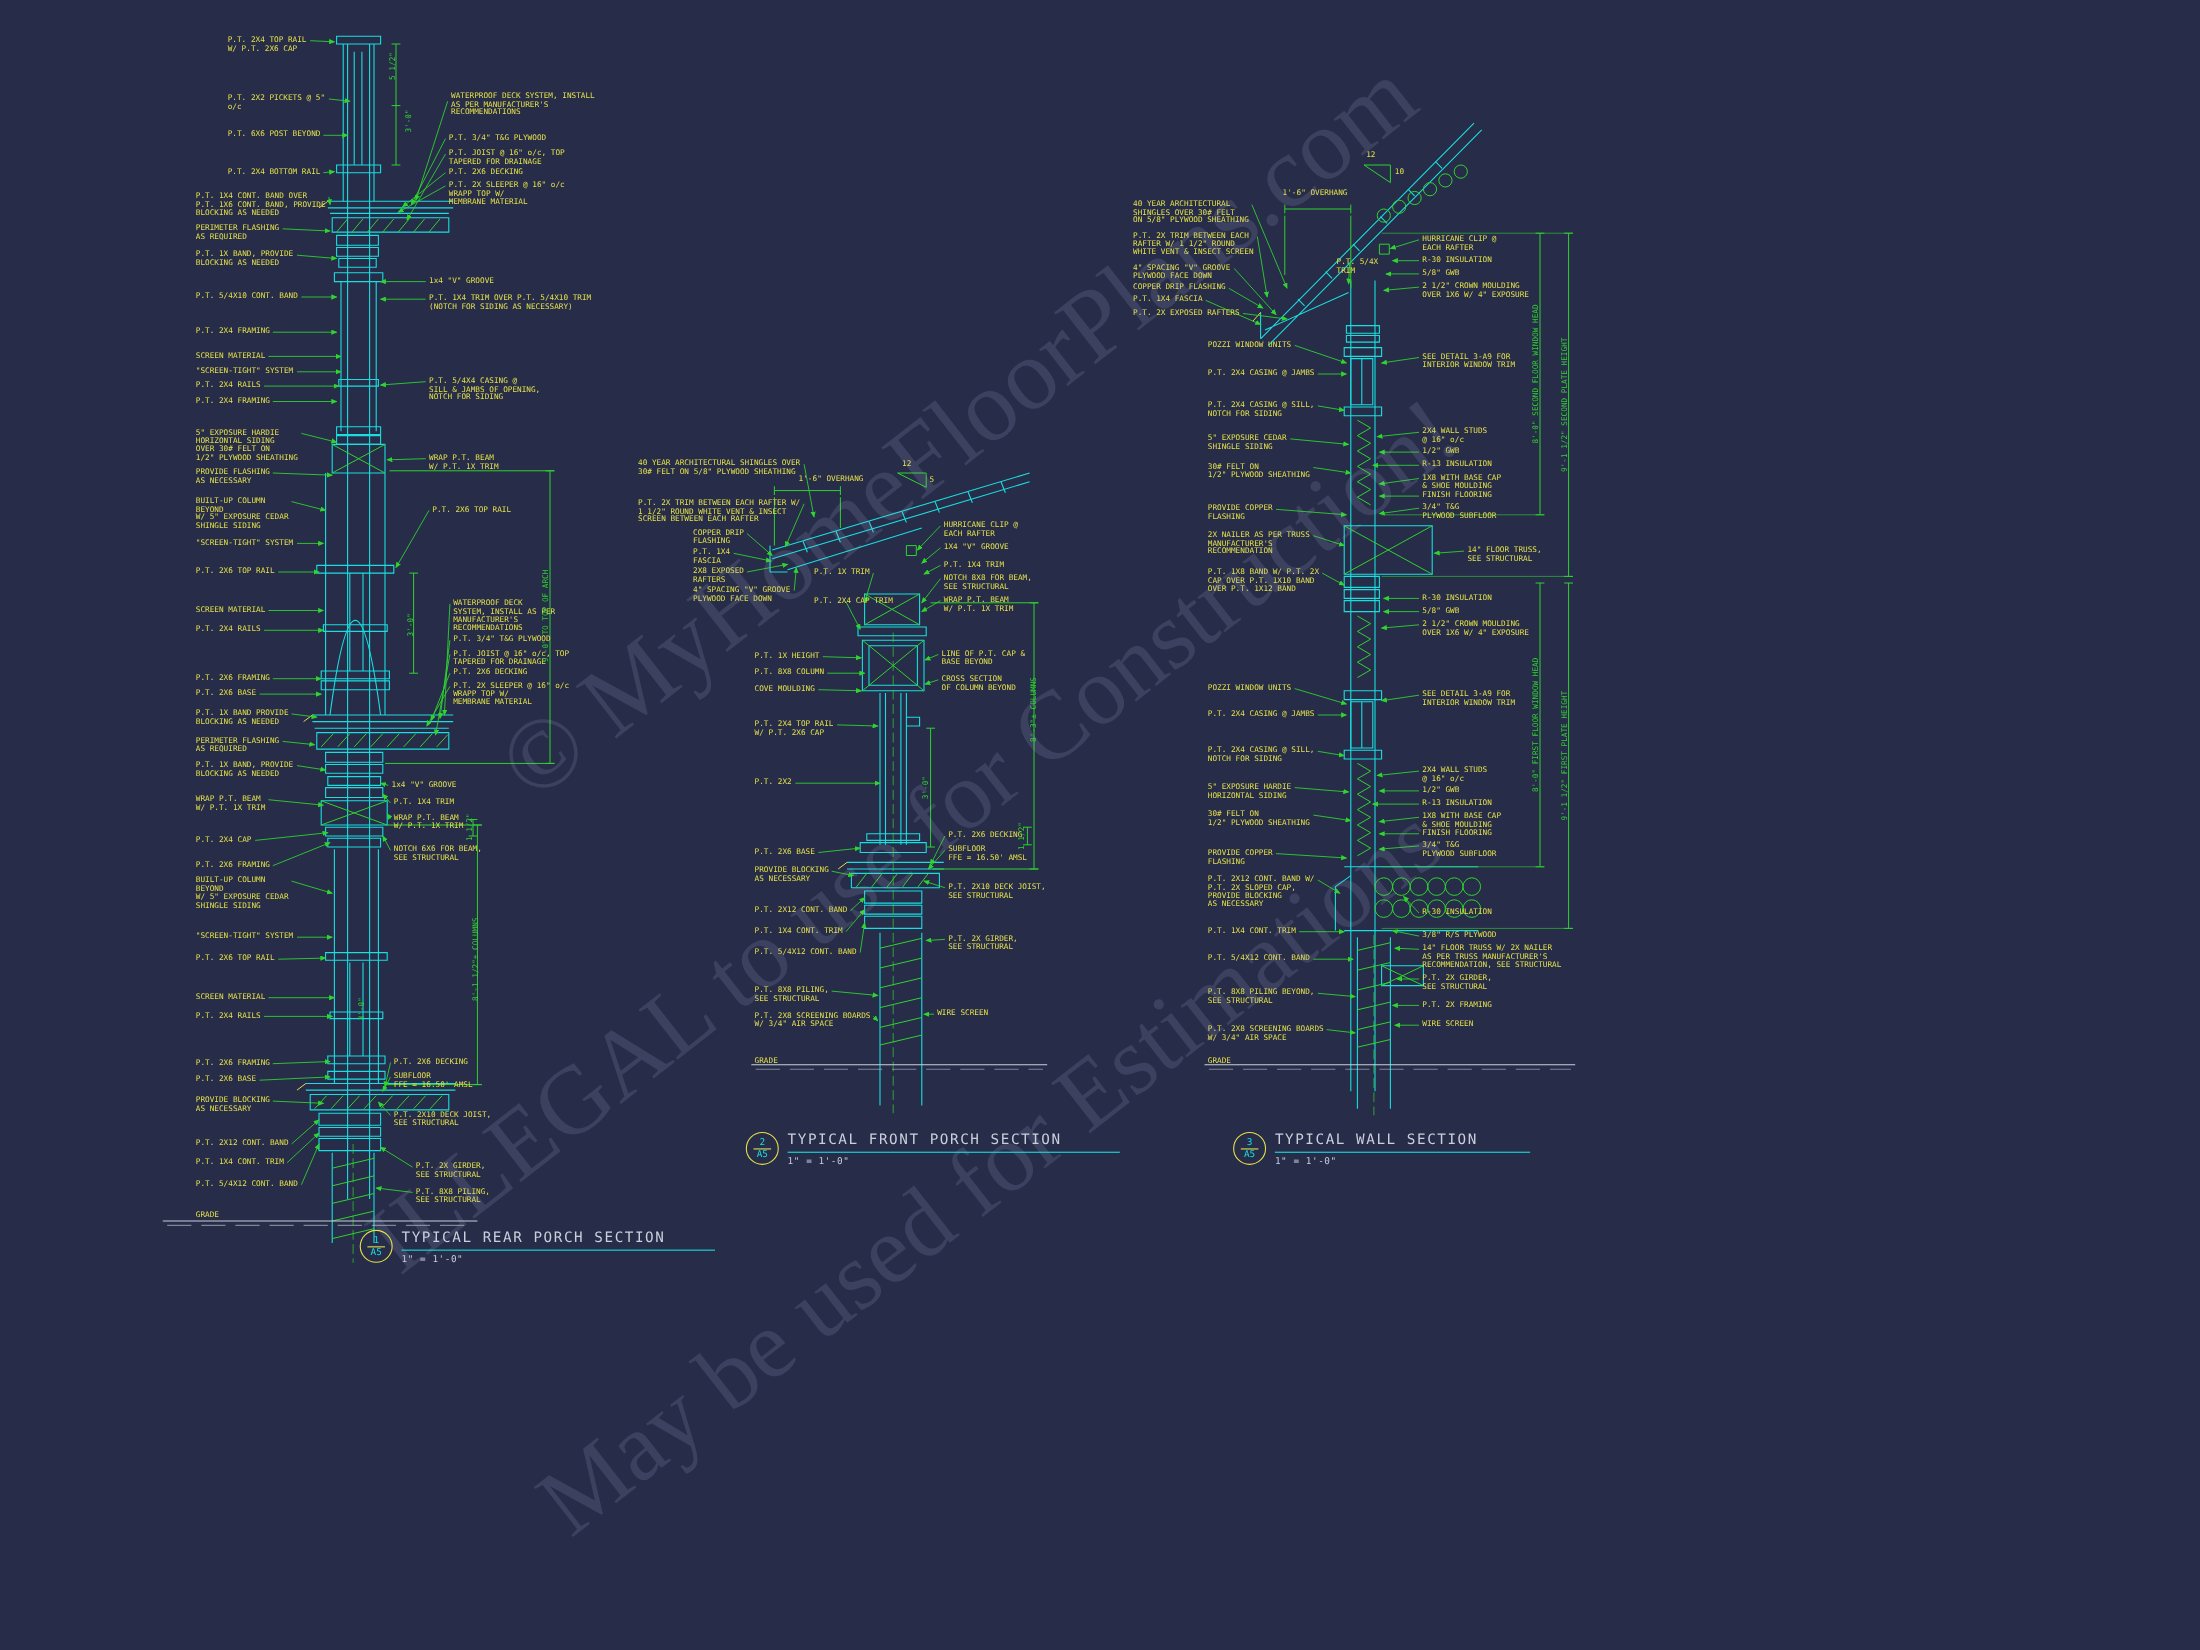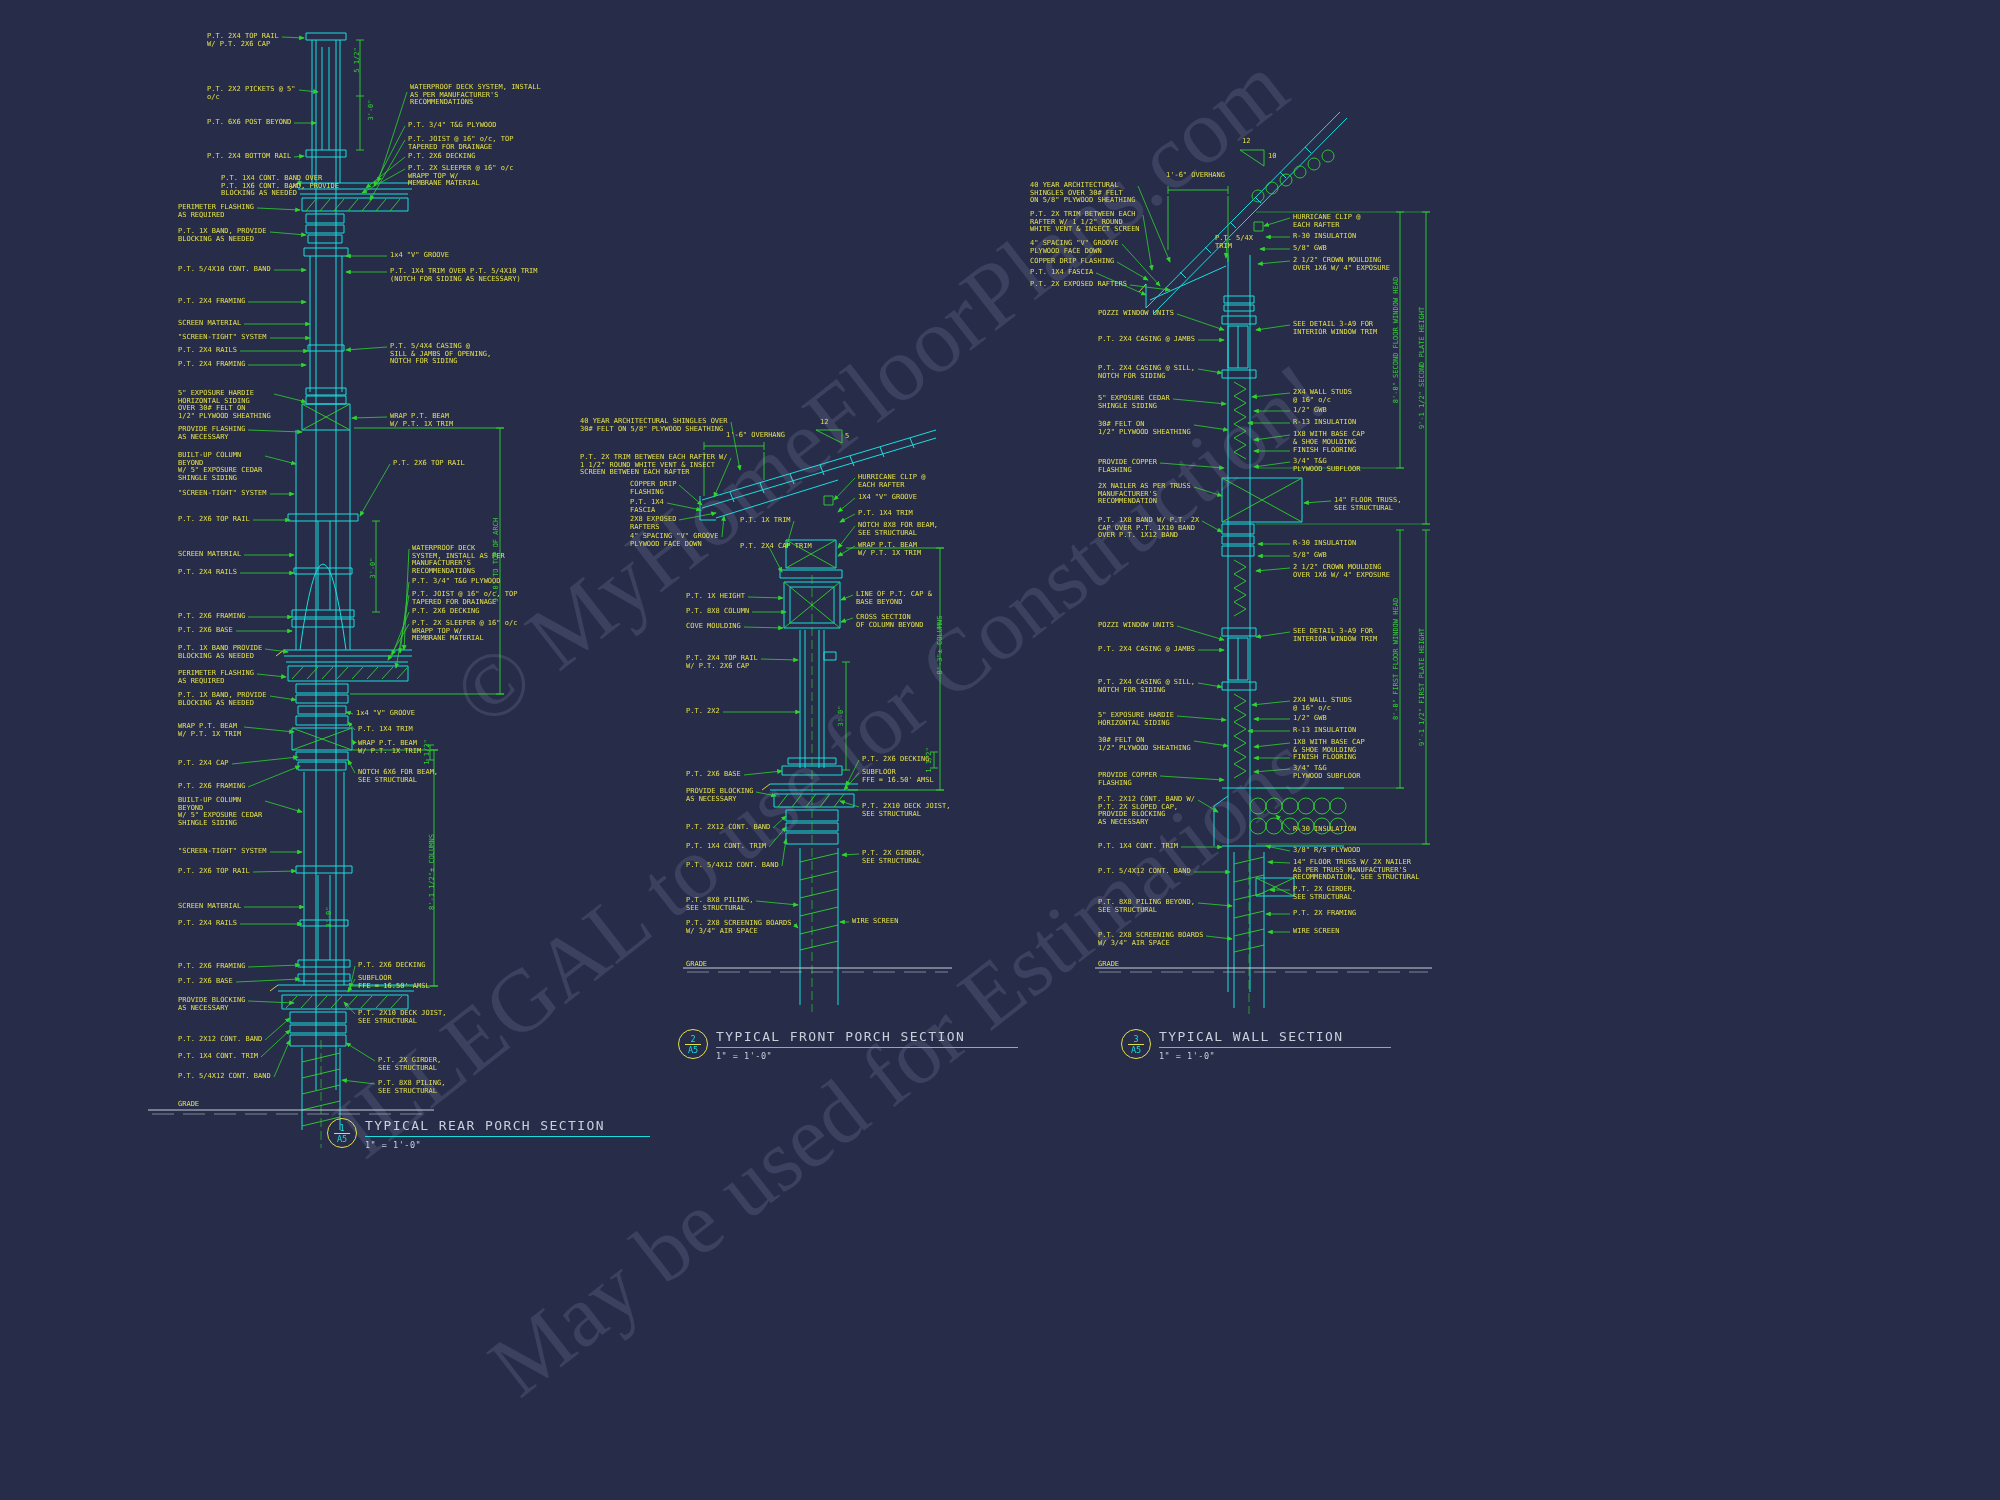--- a/index.html
+++ b/index.html
@@ -276,21 +276,21 @@
       </g>
   </svg>
 
   <div id="labels">
       <div class="lbl" style="left: 207px; top: 33px; color: rgb(227, 224, 74);">P.T. 2X4 TOP RAIL
 W/ P.T. 2X6 CAP</div>
       <div class="lbl" style="left: 207px; top: 86px; color: rgb(227, 224, 74);">P.T. 2X2 PICKETS @ 5"
 o/c</div>
       <div class="lbl" style="left: 207px; top: 119px; color: rgb(227, 224, 74);">P.T. 6X6 POST BEYOND</div>
       <div class="lbl" style="left: 207px; top: 153px; color: rgb(227, 224, 74);">P.T. 2X4 BOTTOM RAIL</div>
-      <div class="lbl" style="left: 178px; top: 175px; color: rgb(227, 224, 74); margin-left: 43px;">P.T. 1X4 CONT. BAND OVER
+      <div class="lbl" style="left: 178px; top: 175px; color: rgb(227, 224, 74);">P.T. 1X4 CONT. BAND OVER
 P.T. 1X6 CONT. BAND, PROVIDE
 BLOCKING AS NEEDED</div>
       <div class="lbl" style="left: 178px; top: 204px; color: rgb(227, 224, 74);">PERIMETER FLASHING
 AS REQUIRED</div>
       <div class="lbl" style="left: 178px; top: 228px; color: rgb(227, 224, 74);">P.T. 1X BAND, PROVIDE
 BLOCKING AS NEEDED</div>
       <div class="lbl" style="left: 178px; top: 266px; color: rgb(227, 224, 74);">P.T. 5/4X10 CONT. BAND</div>
       <div class="lbl" style="left: 178px; top: 298px; color: rgb(227, 224, 74);">P.T. 2X4 FRAMING</div>
       <div class="lbl" style="left: 178px; top: 320px; color: rgb(227, 224, 74);">SCREEN MATERIAL</div>
       <div class="lbl" style="left: 178px; top: 334px; color: rgb(227, 224, 74);">"SCREEN-TIGHT" SYSTEM</div>

